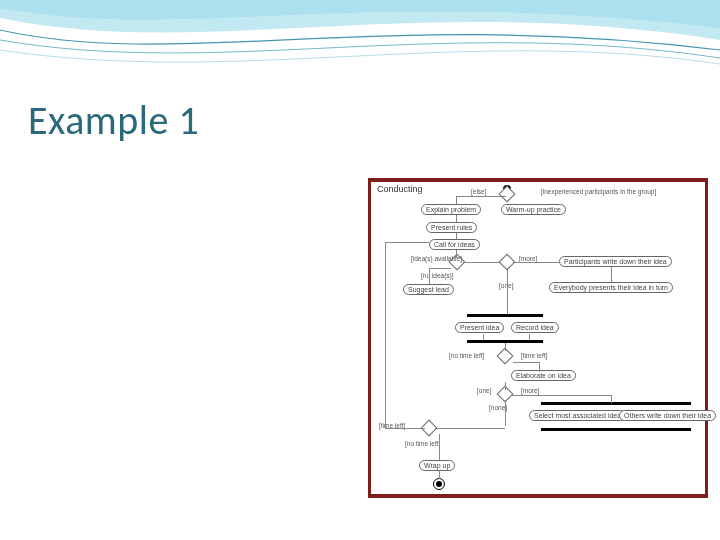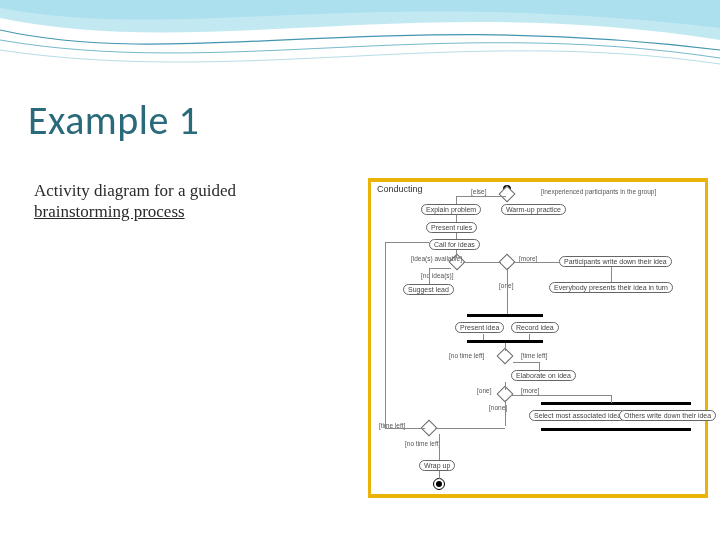--- a/index.html
+++ b/index.html
@@ -2,21 +2,21 @@
 <html><head>
 <meta charset="utf-8">
 <style>
   * { margin: 0; padding: 0; box-sizing: border-box; }
   html, body { width: 720px; height: 540px; overflow: hidden; font-family: Georgia, 'Times New Roman', serif; background: #fff; }
   .slide { position: relative; width: 720px; height: 540px; background: #fff; }
   .wave-header { position: absolute; top: 0; left: 0; width: 720px; height: 80px; }
   .title { position: absolute; top: 88px; left: 28px; font-size: 40px; font-weight: 300; color: #2a6a7a; font-family: Calibri, 'Segoe UI', sans-serif; letter-spacing: 0.5px; margin-top: 8px; }
   .caption { position: absolute; top: 180px; left: 34px; width: 300px; font-size: 17px; color: #2a2a2a; line-height: 1.25; }
   .caption .link { text-decoration: underline; color: #2a2a2a; }
-  .diagram-wrap { position: absolute; top: 178px; left: 368px; width: 340px; height: 320px; background: #eab308; }
+  .diagram-wrap { position: absolute; top: 178px; left: 368px; width: 340px; height: 320px; background: #7f1d1d; }
   .diagram-inner { position: absolute; top: 4px; left: 3px; right: 3px; bottom: 4px; background: #fff; }
   .diag-label { position: absolute; top: 2px; left: 6px; font-size: 9px; font-family: Arial, sans-serif; color: #333; }
   .node { position: absolute; background: #fff; border: 1px solid #666; border-radius: 8px; font-size: 7px; font-family: Arial, sans-serif; color: #444; display: flex; align-items: center; justify-content: center; padding: 1px 4px; white-space: nowrap; }
   .decision { position: absolute; width: 12px; height: 12px; background: #fff; border: 1px solid #666; transform: rotate(45deg); }
   .bar { position: absolute; background: #000; height: 3px; }
   .guard { position: absolute; font-size: 6.5px; font-family: Arial, sans-serif; color: #555; white-space: nowrap; }
   .start-dot { position: absolute; width: 8px; height: 8px; background: #000; border-radius: 50%; }
   .end-ring { position: absolute; width: 12px; height: 12px; border: 1px solid #000; border-radius: 50%; display: flex; align-items: center; justify-content: center; }
   .end-ring::after { content: ""; width: 6px; height: 6px; background: #000; border-radius: 50%; }
   .edge { position: absolute; background: #888; }
@@ -30,23 +30,20 @@
   <svg class="wave-header" viewBox="0 0 720 80" preserveAspectRatio="none">
     <path d="M0,8 C180,42 360,-14 720,28 L720,0 L0,0 Z" fill="#bfe8f2" opacity="0.75"></path>
     <path d="M0,18 C200,60 420,-8 720,40 L720,0 L0,0 Z" fill="#8fd5e8" opacity="0.55"></path>
     <path d="M0,30 C180,70 380,8 720,50" fill="none" stroke="#2f8aa5" stroke-width="1.2" opacity="0.9"></path>
     <path d="M0,40 C220,78 440,16 720,58" fill="none" stroke="#3a99b6" stroke-width="1" opacity="0.7"></path>
     <path d="M0,50 C240,86 460,26 720,64" fill="none" stroke="#58b0c8" stroke-width="0.8" opacity="0.55"></path>
   </svg>
 
   <h1 class="title">Example 1</h1>
 
-  <p class="caption">
-    <span>Activity diagram for a guided </span><span class="link">brainstorming process</span>
-  </p>
 
   <div class="diagram-wrap">
     <div class="diagram-inner">
       <span class="diag-label">Conducting</span>
 
       <div class="start-dot" style="top:3px; left:132px;"></div>
 
       <div class="decision" style="top:6px; left:130px;"></div>
       <span class="guard" style="top:6px; left:100px;">[else]</span>
       <span class="guard" style="top:6px; left:170px;">[inexperienced participants in the group]</span>

